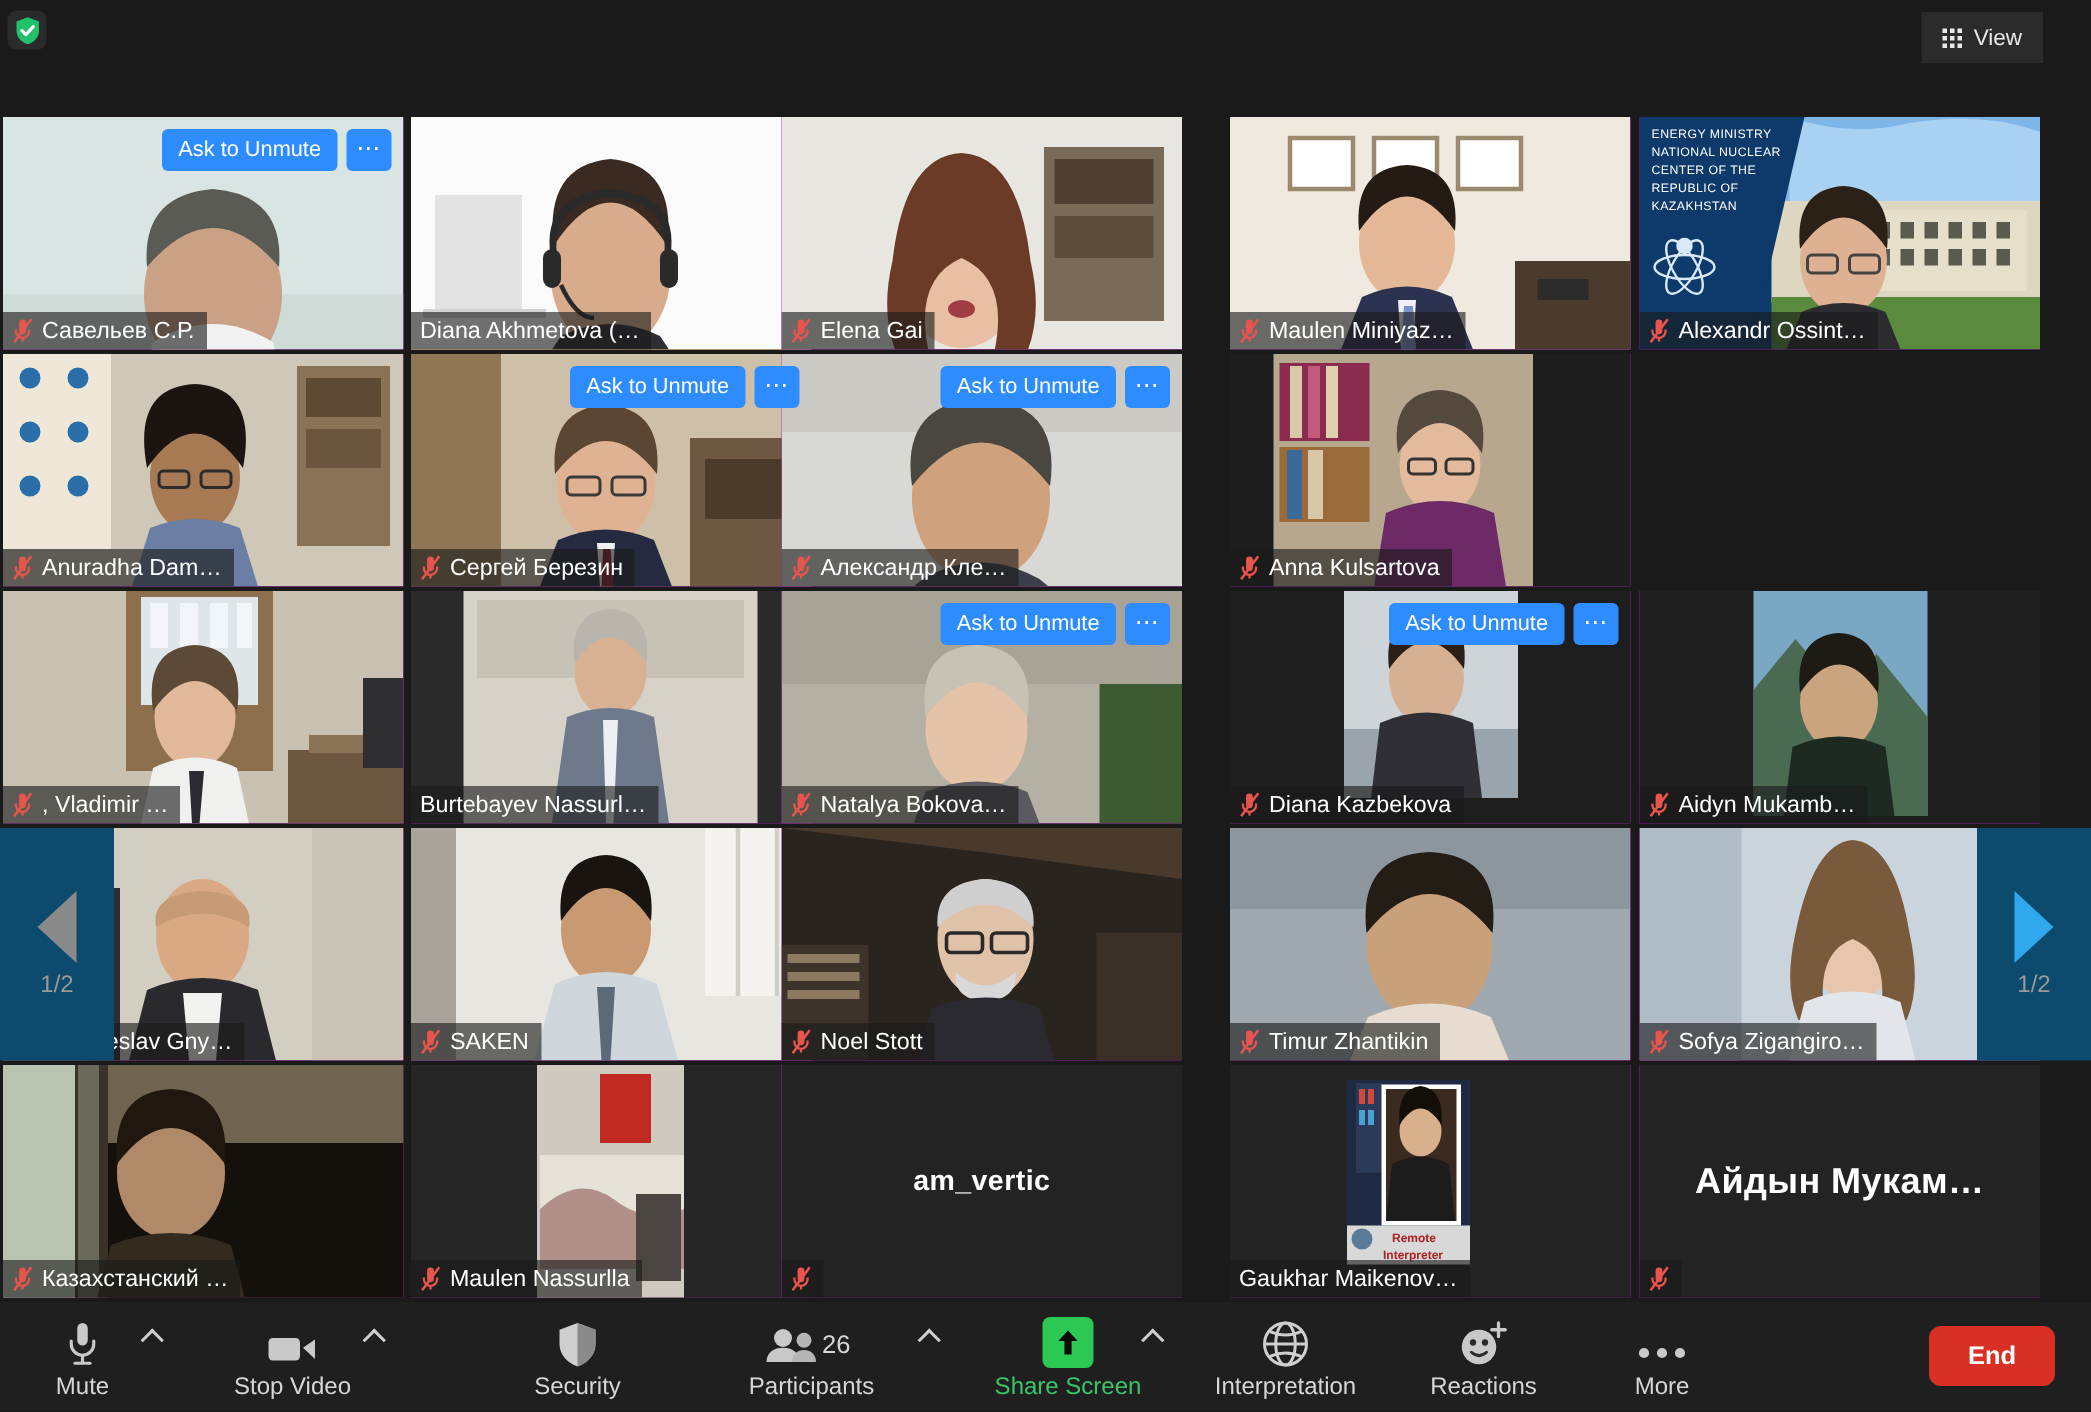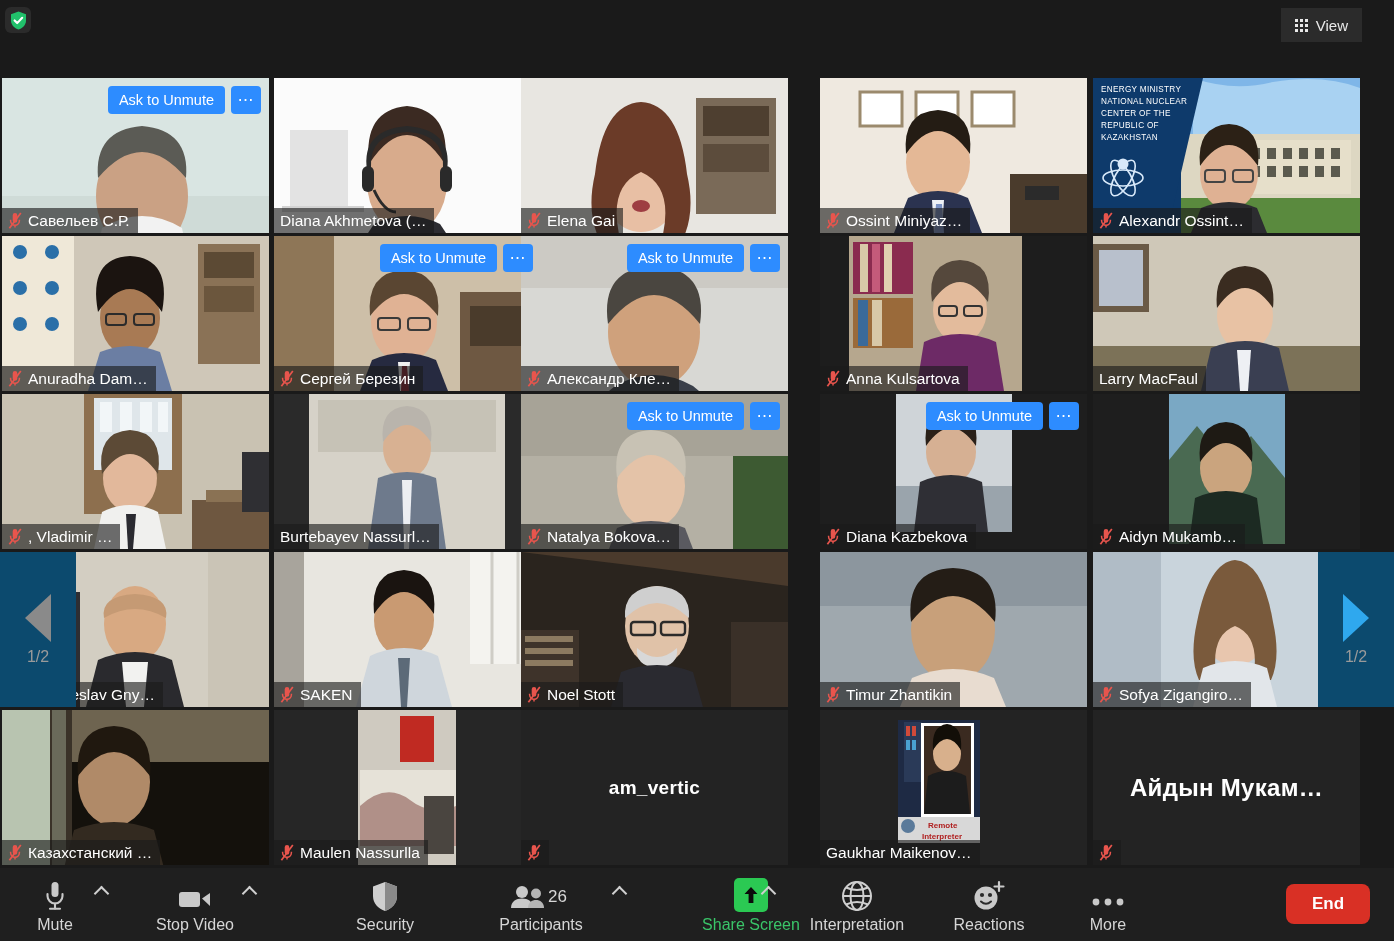--- a/index.html
+++ b/index.html
@@ -211,21 +211,21 @@
             <path d="M116 126 h6 l2 29 h-10z" fill="#7b92c4"></path>
           </svg>
         </div>
         <div class="namebar">
           <svg class="muteicon" viewBox="0 0 14 17">
               <path d="M7 1a2.3 2.3 0 0 1 2.3 2.3v5.2A2.3 2.3 0 0 1 7 10.8 2.3 2.3 0 0 1 4.7 8.5V3.3A2.3 2.3 0 0 1 7 1z" fill="#e8554d"></path>
               <path d="M2.6 7.7v1.1a4.4 4.4 0 0 0 8.8 0V7.7" stroke="#e8554d" stroke-width="1.5" fill="none"></path>
               <path d="M7 13.2v2.4" stroke="#e8554d" stroke-width="1.5"></path>
               <path d="M1.4 16.2 L12.8 0.9" stroke="#e8554d" stroke-width="1.7"></path>
             </svg>
-          <span class="nm">Ossint Miniyaz…</span>
+          <span class="nm">Maulen Miniyaz…</span>
         </div>
       </div>
 
       <div class="tile c4">
         <div class="vid">
           <svg width="267" height="155" viewBox="0 0 267 155" preserveAspectRatio="none">
             <rect width="267" height="155" fill="#0e3a6b"></rect>
             <rect x="88" y="0" width="179" height="70" fill="#7fb6e8"></rect>
             <path d="M100 0 q40 14 80 4 q50 -8 87 6 v64 h-167z" fill="#a9d2f2"></path>
             <rect x="88" y="56" width="179" height="68" fill="#ddd7c2"></rect>
@@ -396,37 +396,20 @@
           <svg class="muteicon" viewBox="0 0 14 17">
               <path d="M7 1a2.3 2.3 0 0 1 2.3 2.3v5.2A2.3 2.3 0 0 1 7 10.8 2.3 2.3 0 0 1 4.7 8.5V3.3A2.3 2.3 0 0 1 7 1z" fill="#e8554d"></path>
               <path d="M2.6 7.7v1.1a4.4 4.4 0 0 0 8.8 0V7.7" stroke="#e8554d" stroke-width="1.5" fill="none"></path>
               <path d="M7 13.2v2.4" stroke="#e8554d" stroke-width="1.5"></path>
               <path d="M1.4 16.2 L12.8 0.9" stroke="#e8554d" stroke-width="1.7"></path>
             </svg>
           <span class="nm">Anna Kulsartova</span>
         </div>
       </div>
 
-      <div class="tile c4">
-        <div class="vid">
-          <svg width="267" height="155" viewBox="0 0 267 155" preserveAspectRatio="none">
-            <rect width="267" height="155" fill="#cfc8b8"></rect>
-            <rect x="0" y="8" width="56" height="68" fill="#6a5a46"></rect>
-            <rect x="6" y="14" width="44" height="56" fill="#b8c0cc"></rect>
-            <rect x="0" y="110" width="267" height="45" fill="#7c7258"></rect>
-            <ellipse cx="152" cy="80" rx="28" ry="35" fill="#e8c2a4"></ellipse>
-            <path d="M124 72 q28 -40 56 0 q4 -40 -28 -42 q-32 2 -28 42" fill="#3a2c20"></path>
-            <path d="M118 112 q34 -14 68 0 l10 43 h-88z" fill="#3a3f52"></path>
-            <path d="M144 114 h14 l-3 41 h-8z" fill="#eef0f4"></path>
-          </svg>
-        </div>
-        <div class="namebar">
-          <span class="nm">Larry MacFaul</span>
-        </div>
-      </div>
     </div>
 
     <div class="grow r2">
 
       <div class="tile c0">
         <div class="vid">
           <svg width="267" height="155" viewBox="0 0 267 155" preserveAspectRatio="none">
             <rect width="267" height="155" fill="#c9c2b2"></rect>
             <rect x="82" y="0" width="98" height="120" fill="#8d6f4e"></rect>
             <rect x="92" y="4" width="78" height="72" fill="#dfe6ea"></rect>
@@ -844,21 +827,21 @@
           <circle cx="26" cy="9.5" r="5" fill="#b5b5b5"></circle>
           <path d="M18 24 c0 -5.5 4 -8 8 -8 s8 2.5 8 8 z" fill="#b5b5b5"></path>
           <text x="38" y="18" fill="#d6d6d6" font-family="Liberation Sans, sans-serif" font-size="17">26</text>
         </svg>
       </span>
       <span class="lbl">Participants</span>
     </div>
     <span style="position:absolute;left:0;top:0;width:0;height:0;overflow:hidden;">26</span>
     <span class="caret" style="left:614px;"></span>
 
-    <div class="tool green" style="left:657px;margin-left:39px;">
+    <div class="tool green" style="left:657px;">
       <span class="ico">
         <span class="share-sq">
             <svg width="16" height="20" viewBox="0 0 16 20">
               <path d="M8 2 L14.5 9 H10.4 V18 H5.6 V9 H1.5 Z" fill="#0b0b0b"></path>
             </svg>
           </span>
       </span>
       <span class="lbl">Share Screen</span>
     </div>
     <span class="caret" style="left:763px;"></span>

